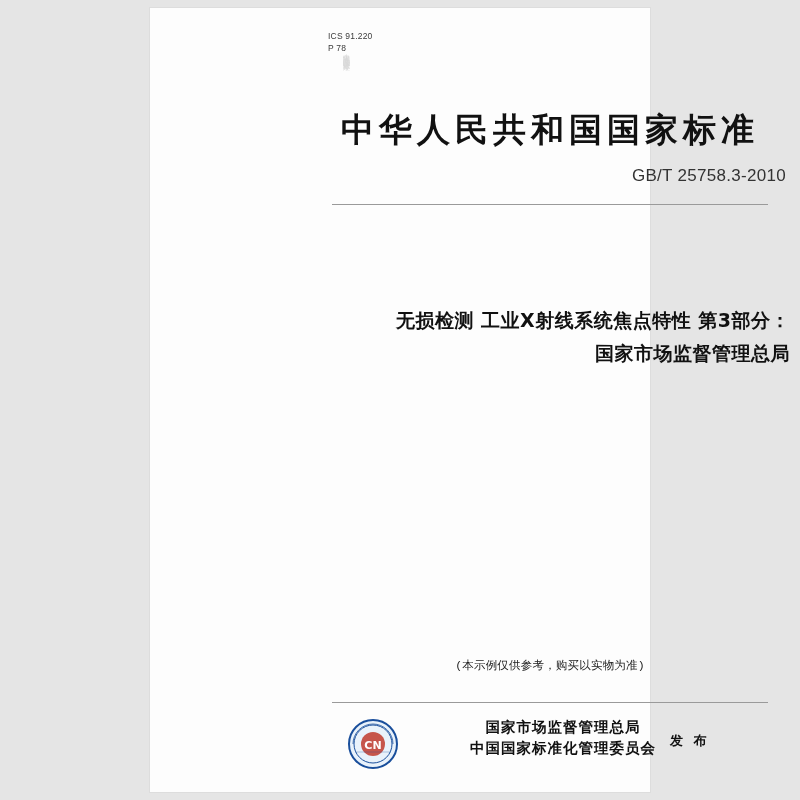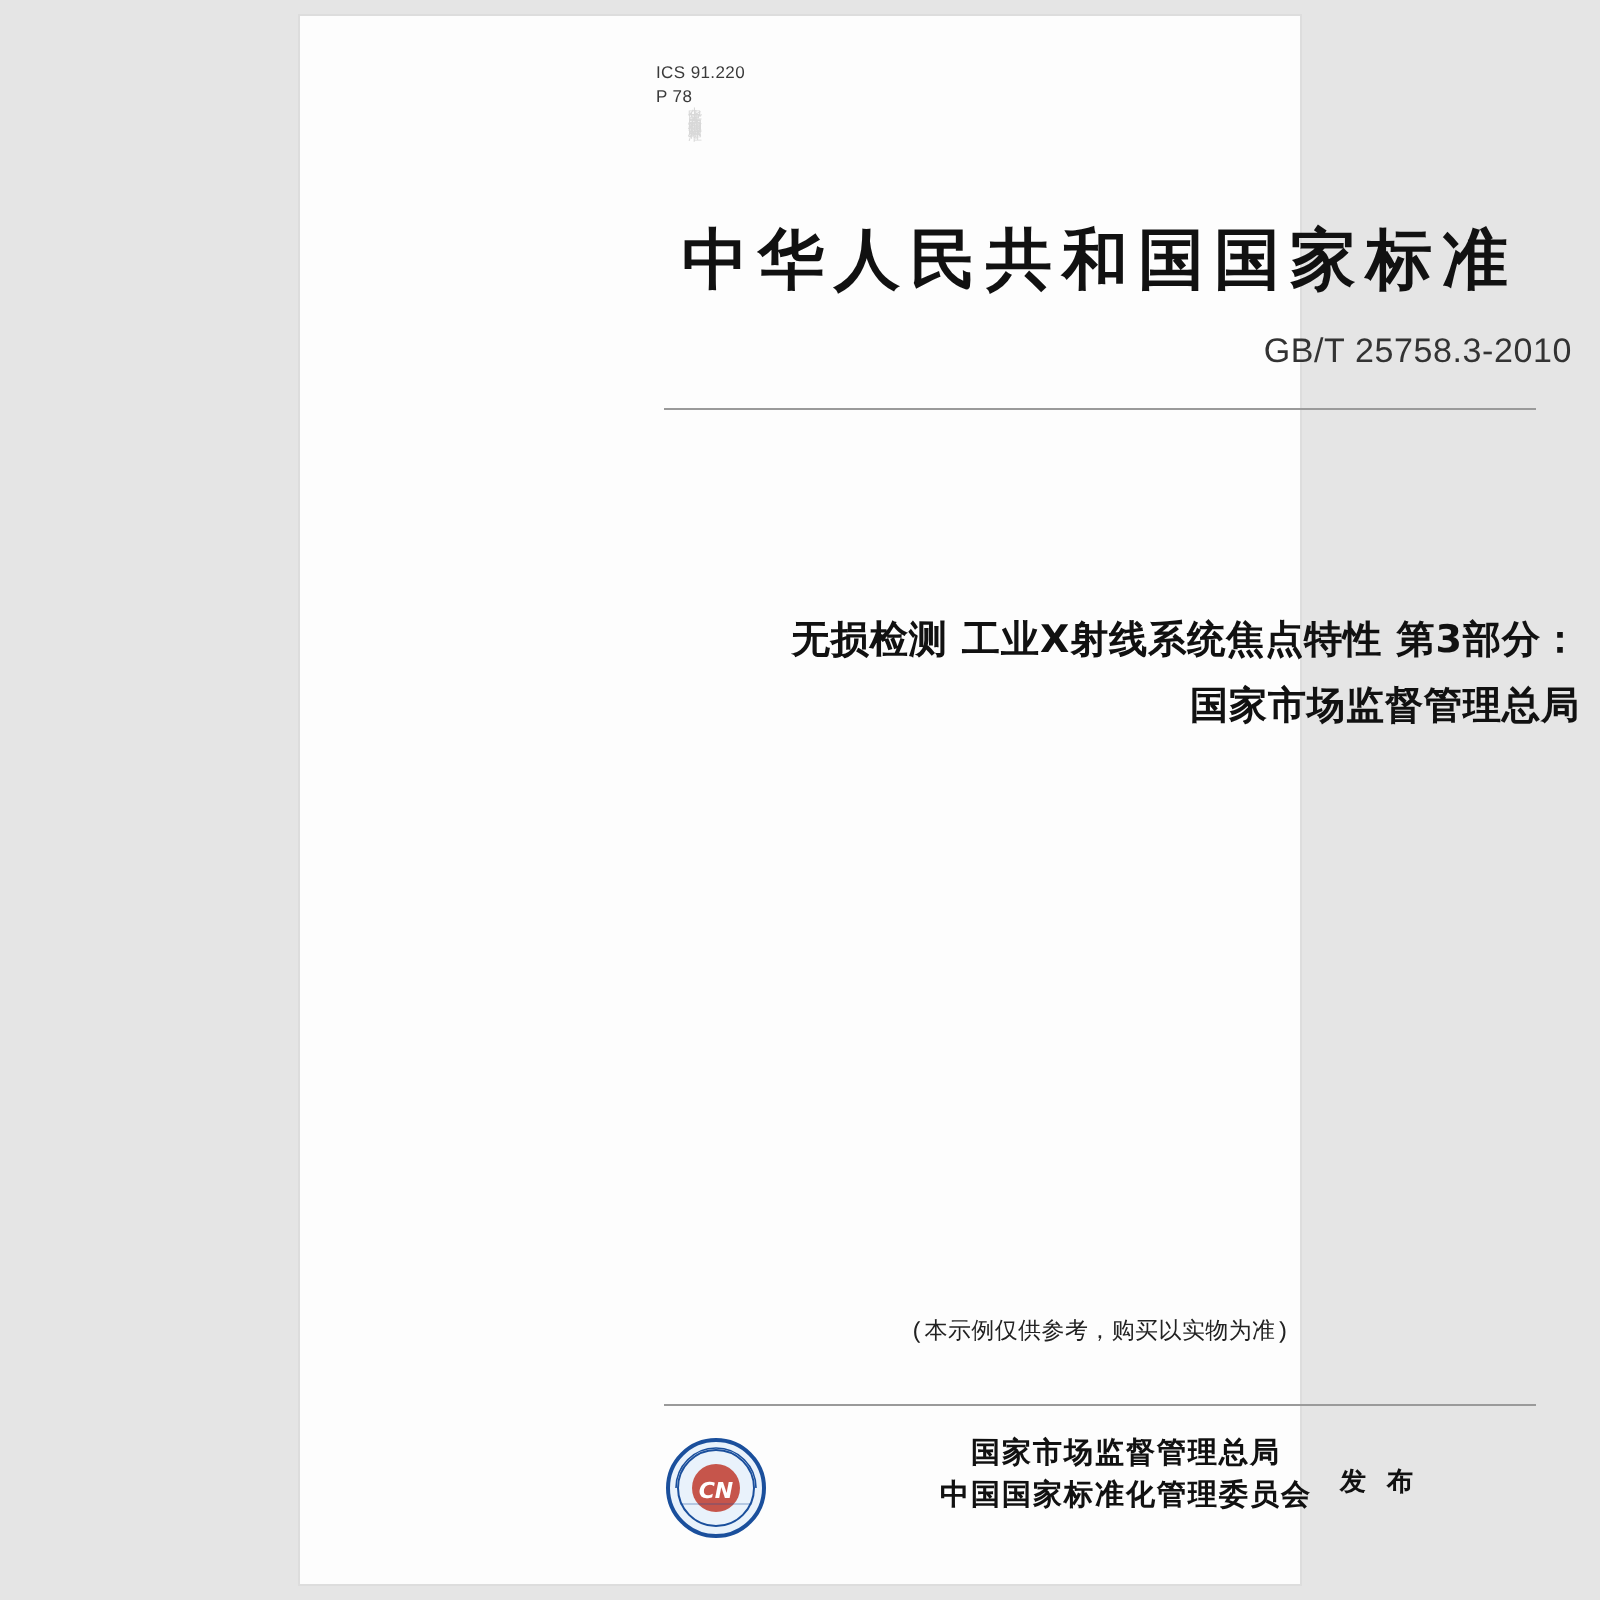--- a/index.html
+++ b/index.html
@@ -143,25 +143,24 @@
   
   .footer {
     position: absolute;
     left: 150px;
     top: 706px;
     width: 500px;
     height: 60px;
   }
   .seal {
     position: absolute;
-    left: 32px;
+    left: 47px;
     top: 4px;
     width: 52px;
     height: 52px;
-    font-style: italic;
   }
   .publisher {
     position: absolute;
     left: 148px;
     top: 3px;
     width: 230px;
     text-align: center;
     font-family: "DejaVu Sans", sans-serif;
     font-size: 14.5px;
     font-weight: 700;

